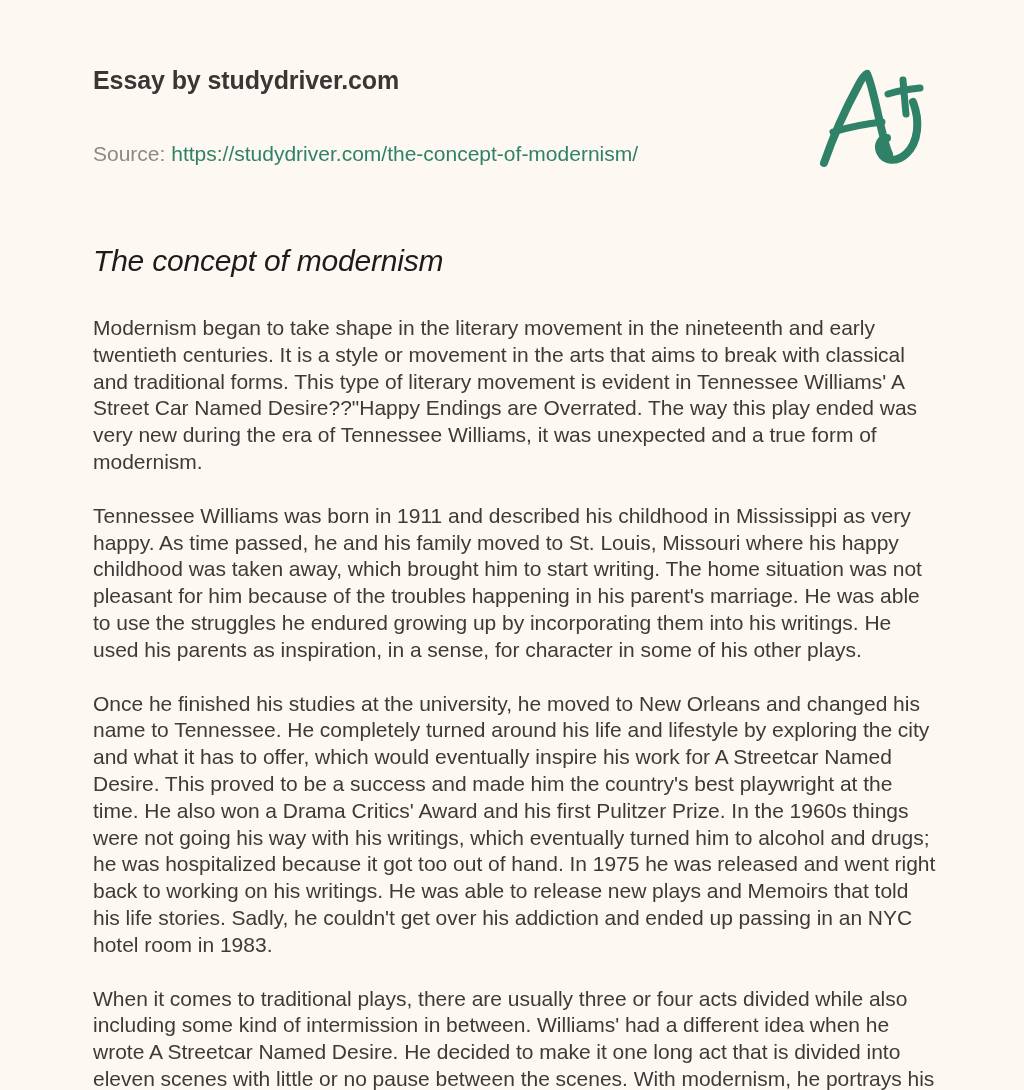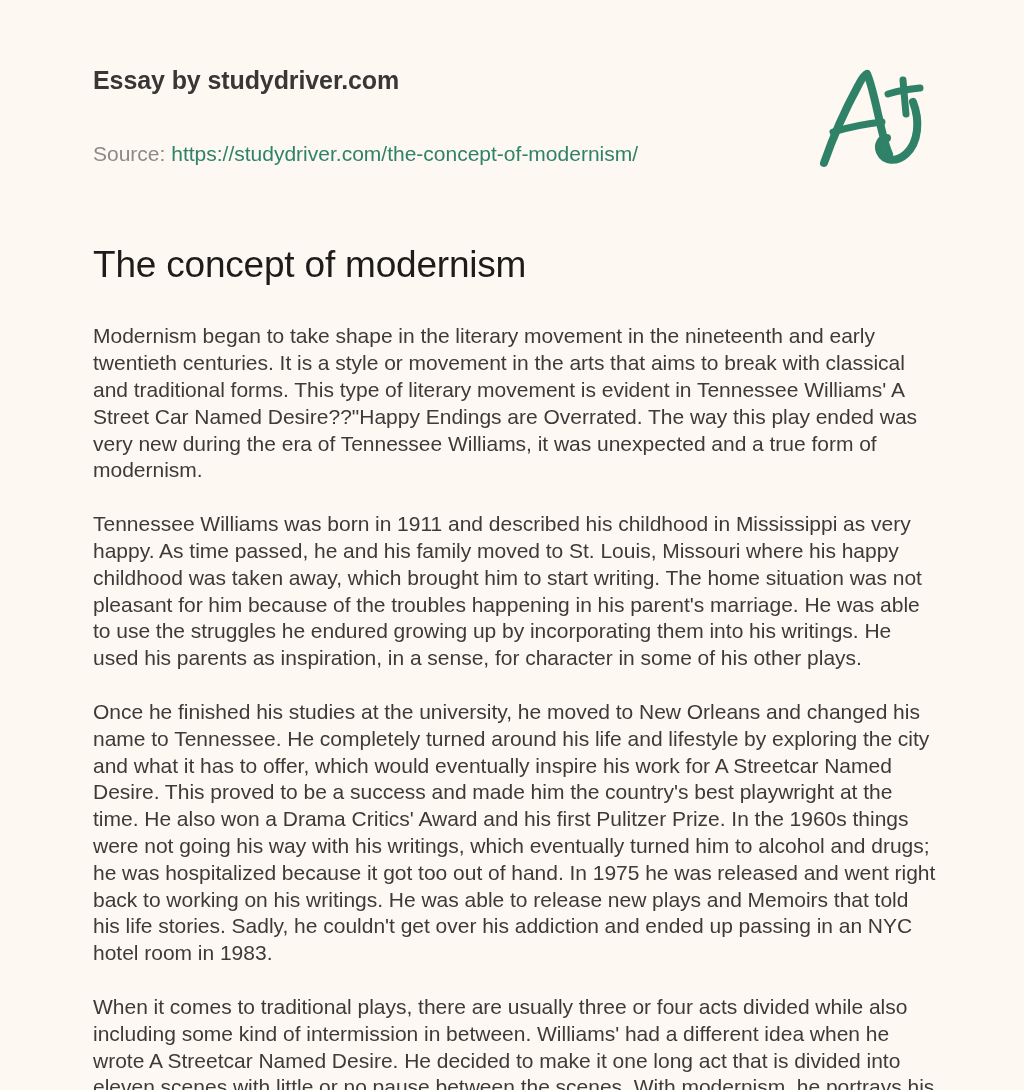--- a/index.html
+++ b/index.html
@@ -71,26 +71,27 @@
   }
 
   
   .article {
     position: absolute;
     left: 93px;
     top: 243px;
     width: 845px;
   }
   .article-title {
-    font-size: 37px;
+    font-size: 30px;
     font-weight: normal;
     color: #1d1c1b;
     margin: 0 0 36px 0;
     line-height: 1.2;
     letter-spacing: -0.2px;
+    font-style: italic;
   }
   .article-body p {
     margin: 0 0 27px 0;
     font-size: 21px;
     line-height: 26.8px;
     color: #3d3b39;
     text-align: left;
     word-spacing: -0.1px;
   }
   .article-body p:last-child {

